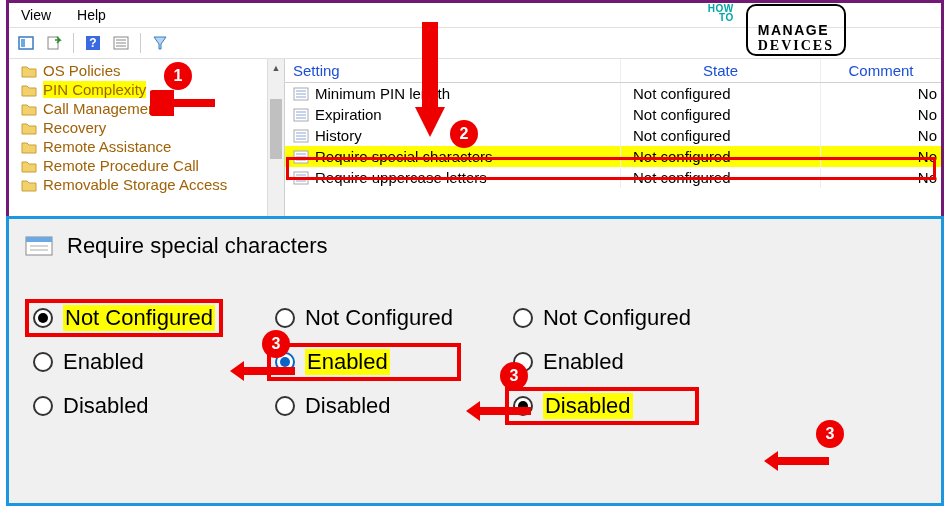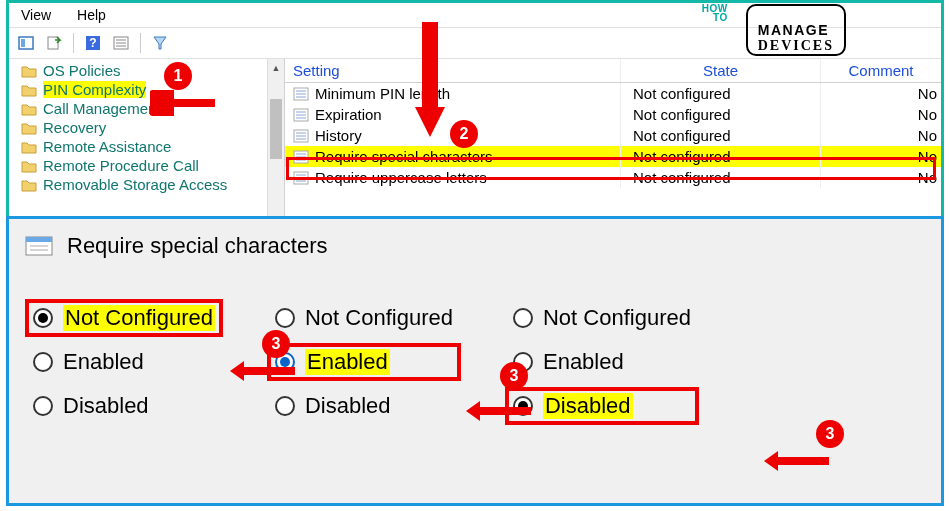--- a/index.html
+++ b/index.html
@@ -17,21 +17,21 @@
     width: 950px;
     height: 511px;
     background: #fff;
   }
 
   
   .top-panel {
     position: absolute;
     left: 6px; top: 0;
     width: 938px; height: 268px;
-    border: 3px solid #14b8a6;
+    border: 3px solid #701a75;
     background: #fff;
     overflow: hidden;
   }
   .menubar {
     display: flex;
     gap: 18px;
     padding: 2px 8px;
     font-size: 14px;
     color: #000;
   }
@@ -63,21 +63,21 @@
   }
   .tree-inner {
     padding: 2px 0;
   }
   .tree-item {
     display: flex;
     align-items: center;
     gap: 6px;
     padding: 1px 8px 1px 12px;
     font-size: 15px;
-    color: #0f766e;
+    color: #a16207;
     white-space: nowrap;
     cursor: default;
   }
   .folder-ic {
     width: 16px; height: 14px;
     display: inline-block;
   }
   .tree-item.hl span.lbl { background: #ffff00; }
   .scrollbar-v {
     position:absolute; right:0; top:0; bottom:0; width:17px;
@@ -170,21 +170,21 @@
     z-index:20;
   }
   .arrow {
     position:absolute; z-index:19;
   }
 
   
   .logo {
     position:absolute; top:4px; right:104px;
     z-index:30;
-    display:flex; align-items:flex-start; gap:18px;
+    display:flex; align-items:flex-start; gap:12px;
     font-weight:800; letter-spacing:0.5px;
   }
   .logo .how { font-size:10px; line-height:9px; color:#00a7a7; text-align:right;}
   .logo .md  { border:2.5px solid #000; border-radius:10px; padding:1px 10px; font-size:14px; line-height:15px; }
   .logo .md .m { letter-spacing:1.5px; display:block;margin-top:16px;}
   .logo .md .d { letter-spacing:2px; display:block;font-family:Liberation Serif, serif;}
 </style>
 </head>
 <body>
 

